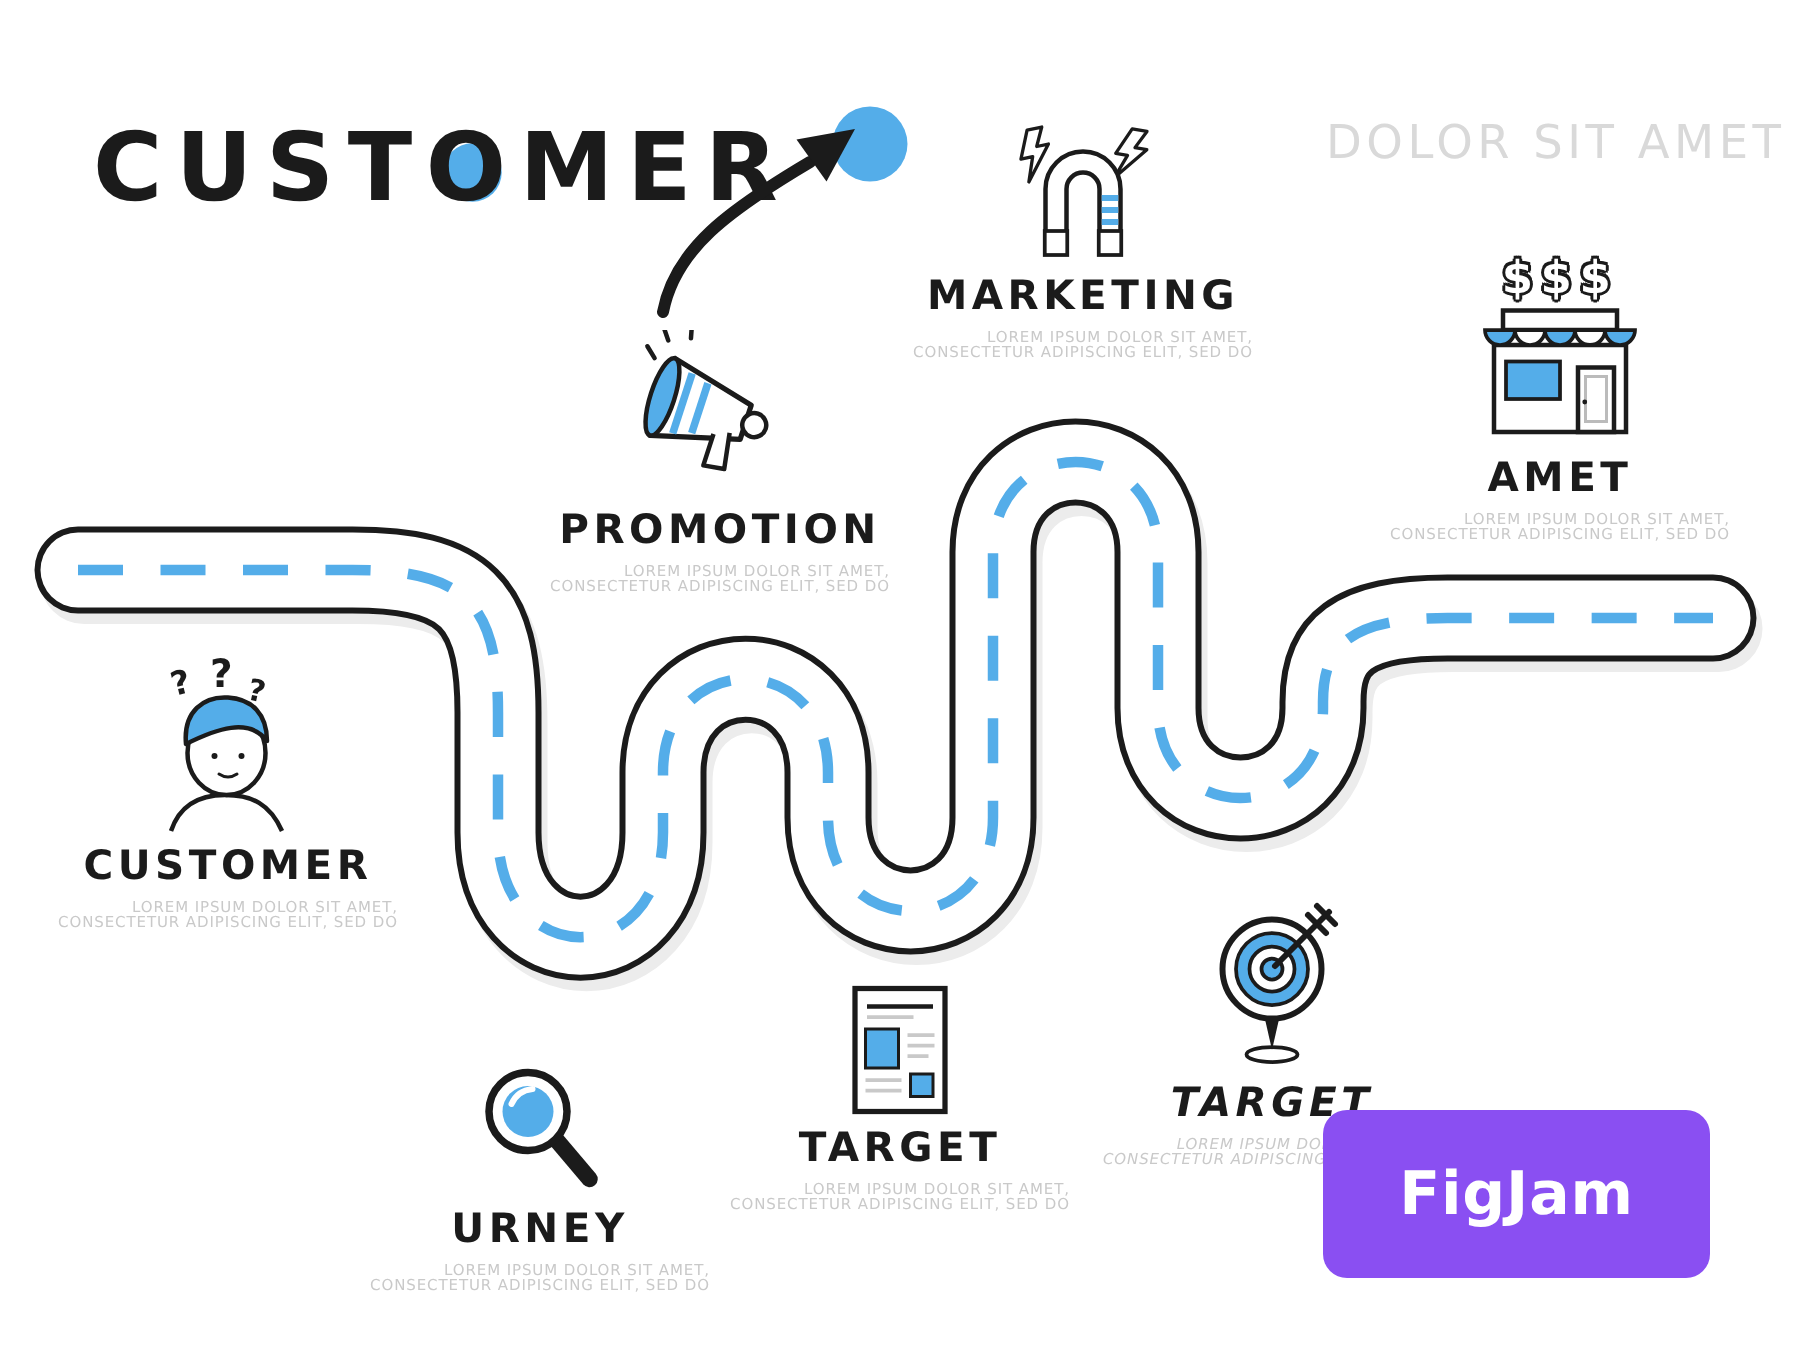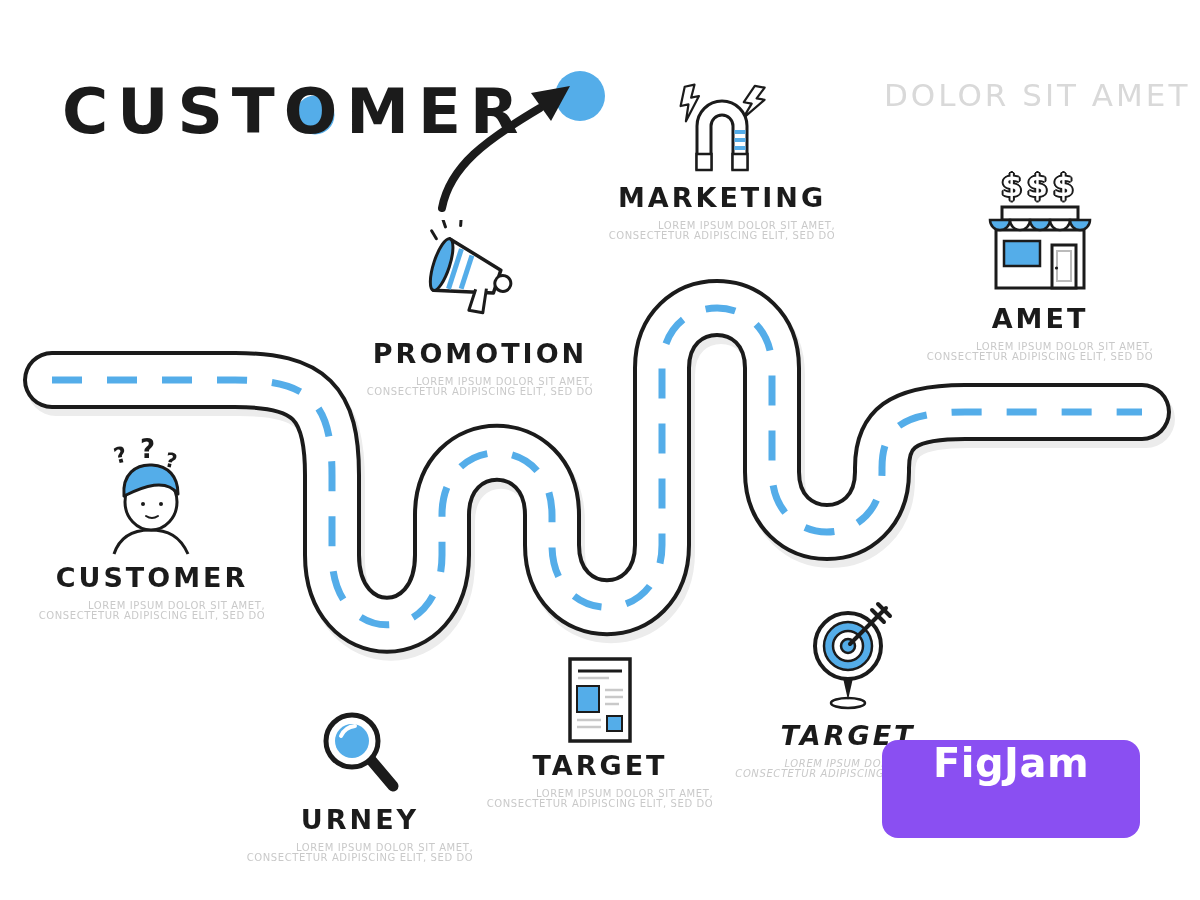--- a/index.html
+++ b/index.html
@@ -48,23 +48,23 @@
       -1.4px -1.4px 0 var(--ink),1.4px -1.4px 0 var(--ink),-1.4px 1.4px 0 var(--ink),1.4px 1.4px 0 var(--ink);
   }
   .st-customer{left:32px;top:438px;}
   .st-search{left:240px;top:706px;}
   .st-promotion{left:360px;top:220px;}
   .st-reviews{left:480px;top:656px;}
   .st-marketing{left:602px;top:82px;}
   .st-target{left:728px;top:600px;font-style:italic;}
   .st-store{left:920px;top:168px;}
   .figjam-badge{
-    position:absolute;left:882px;top:740px;width:258px;height:98px;z-index:6;
+    position:absolute;left:882px;top:740px;width:258px;height:112px;z-index:6;
     background:var(--badge);border-radius:16px;
-    display:flex;justify-content:center;
+    display:flex;align-items:center;justify-content:center;
   }
   .figjam-badge span{color:#ffffff;font-size:40px;font-weight:bold;letter-spacing:0.5px;}
 </style>
 </head>
 <body>
 
 <svg class="road" width="1200" height="900" viewBox="0 0 1200 900">
   <path d="M 52 380 L 235 380 C 310 380 332 402 332 475 L 332 555 C 332 648 442 648 442 555 L 442 515 C 442 432 552 432 552 515 L 552 545 C 552 628 662 628 662 545 L 662 368 C 662 288 772 288 772 368 L 772 472 C 772 552 882 552 882 472 L 882 468 C 882 430 900 412 965 412 L 1142 412" transform="translate(4,7)" fill="none" stroke="var(--road_shadow)" stroke-width="58" stroke-linecap="round"></path>
   <path d="M 52 380 L 235 380 C 310 380 332 402 332 475 L 332 555 C 332 648 442 648 442 555 L 442 515 C 442 432 552 432 552 515 L 552 545 C 552 628 662 628 662 545 L 662 368 C 662 288 772 288 772 368 L 772 472 C 772 552 882 552 882 472 L 882 468 C 882 430 900 412 965 412 L 1142 412" fill="none" stroke="var(--ink)" stroke-width="58" stroke-linecap="round"></path>
   <path d="M 52 380 L 235 380 C 310 380 332 402 332 475 L 332 555 C 332 648 442 648 442 555 L 442 515 C 442 432 552 432 552 515 L 552 545 C 552 628 662 628 662 545 L 662 368 C 662 288 772 288 772 368 L 772 472 C 772 552 882 552 882 472 L 882 468 C 882 430 900 412 965 412 L 1142 412" fill="none" stroke="#ffffff" stroke-width="50" stroke-linecap="round"></path>

